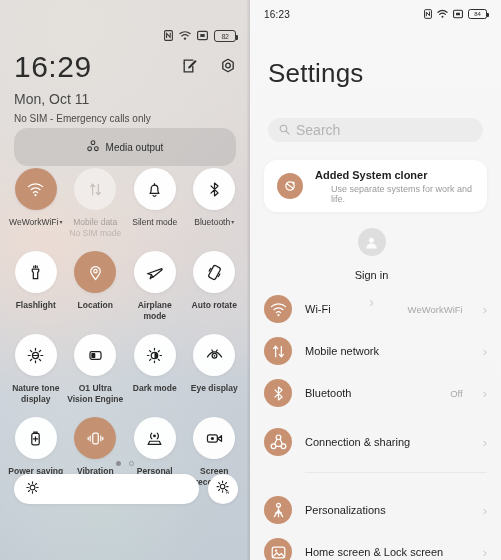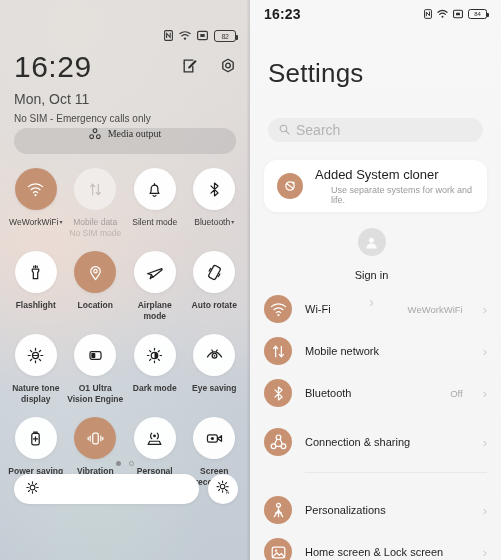--- a/index.html
+++ b/index.html
@@ -41,25 +41,25 @@
     background:#3a3a3a; border-radius:0 1px 1px 0; }
 
   .qs-clockrow { position:absolute; top:52px; left:14px; right:14px; }
   .qs-time { font-size: 30px; font-weight: 400; color:#2c2c2c; letter-spacing:.5px; line-height:1; }
   .qs-date { font-size: 14px; color:#4a4a4a; margin-top:9px; }
   .qs-sim  { font-size: 10px; color:#4a4a4a; margin-top:6px; }
   .qs-head-icons { position:absolute; top:6px; right:0; display:flex; gap:22px; }
   .qs-head-icons > span { cursor:pointer; }
 
   .media-output {
-    position:absolute; top:128px; left:14px; right:14px; height:26px;
+    position:absolute; top:128px; left:14px; right:14px; height:38px;
     background: rgba(160,160,162,.34);
     border-radius: 14px;
-    display:flex; justify-content:center; gap:7px;
-    font-size: 10px; color:#2f2f2f;font-family:Liberation Serif, serif;
+    display:flex; align-items:center; justify-content:center; gap:7px;
+    font-size: 10px; color:#2f2f2f;
   }
 
   .tiles { position:absolute; top:168px; left:6px; right:6px; }
   .trow { display:flex; }
   .tile { width:25%; display:flex; flex-direction:column; align-items:center; }
   .tbtn {
     width: 42px; height: 42px; border-radius:50%;
     background: rgba(255,255,255,.96);
     display:flex; align-items:center; justify-content:center;
     box-shadow: 0 1px 3px rgba(120,120,130,.13);
@@ -94,21 +94,21 @@
   
   #set-panel{
     width:251px; height:560px; position:relative; overflow:hidden;
     background: linear-gradient(180deg,#f7f7f7 0%, #f6f6f6 30%, #f5f5f5 100%);
   }
   .set-statusbar{
     position:absolute; top:6px; left:0; right:0; height:16px;
     display:flex; align-items:center; justify-content:space-between;
     padding:0 14px;
   }
-  .set-time{ font-size:14px; color:#1d1d1d; font-weight:700; letter-spacing:.2px; }
+  .set-time{ font-size:10px; color:#1d1d1d; font-weight:400; letter-spacing:.2px; }
   .set-sb-icons{ display:flex; align-items:center; gap:5px; }
   .batt2{
     display:flex; align-items:center; justify-content:center;
     width:19px; height:10px; border:1.2px solid #2e2e2e; border-radius:2.5px;
     font-size:6px; color:#2e2e2e; position:relative;
   }
   .batt2::after{ content:""; position:absolute; right:-2.5px; top:3px; width:1.8px; height:4px;
     background:#2e2e2e; border-radius:0 1px 1px 0; }
 
   .set-title{ position:absolute; top:58px; left:18px; font-size:26px; color:#2b2b2b; font-weight:400; letter-spacing:.2px; }
@@ -120,21 +120,21 @@
   .search-ph{ font-size:14px; color:#b4b4b4; }
 
   .cloner-card{
     position:absolute; top:160px; left:14px; right:14px; height:52px;
     background:#fff; border-radius:13px;
     display:flex; align-items:center; padding-left:13px; gap:12px;
     box-shadow:0 1px 4px rgba(0,0,0,.045);
   }
   .cl-ico{ width:26px;height:26px;border-radius:50%;background:#c89272;
     display:flex;align-items:center;justify-content:center;flex:0 0 26px; }
-  .cl-title{ font-size:13px; color:#1e1e1e; font-weight:400; }
+  .cl-title{ font-size:11px; color:#1e1e1e; font-weight:700; }
   .cl-sub{ font-size:9px; color:#9a9a9a; margin-top:3px;padding-left:16px; }
 
   .signin{
     position:absolute; top:228px; left:14px; right:14px; height:44px;
     display:flex; align-items:center; gap:13px; padding-right:8px;flex-direction:column;
   }
   .si-ico{ width:28px;height:28px;border-radius:50%;background:#dedede;
     display:flex;align-items:center;justify-content:center;flex:0 0 28px; }
   .si-title{ font-size:11px; color:#1e1e1e; }
   .si-sub{ font-size:9px; color:#a0a0a0; margin-top:3px; }
@@ -329,21 +329,21 @@
           </div>
           <div class="tile">
             <div class="tbtn">
               <svg width="19" height="19" viewBox="0 0 20 20">
                 <path d="M2.6 11.5c2.3-3.6 4.8-5.4 7.4-5.4s5.1 1.8 7.4 5.4" fill="none" stroke="#1f1f1f" stroke-width="1.3" stroke-linecap="round"></path>
                 <circle cx="10" cy="10.3" r="2.5" fill="none" stroke="#1f1f1f" stroke-width="1.3"></circle>
                 <circle cx="10" cy="10.3" r=".9" fill="#1f1f1f"></circle>
                 <path d="M7.2 4.2 8.2 5.8M12.8 4.2 11.8 5.8" stroke="#1f1f1f" stroke-width="1.3" stroke-linecap="round"></path>
               </svg>
             </div>
-            <div class="tlabel">Eye saving</div>
+            <div class="tlabel">Eye display</div>
           </div>
         </div>
         <div class="trow rowpad">
           <div class="tile">
             <div class="tbtn">
               <svg width="19" height="19" viewBox="0 0 20 20">
                 <rect x="6.1" y="4.6" width="7.8" height="12.2" rx="1.8" fill="none" stroke="#1f1f1f" stroke-width="1.3"></rect>
                 <path d="M8.3 4.6V3.2h3.4v1.4" fill="none" stroke="#1f1f1f" stroke-width="1.3"></path>
                 <path d="M10 8.3v4.4M7.8 10.5h4.4" stroke="#1f1f1f" stroke-width="1.3" stroke-linecap="round"></path>
               </svg>

